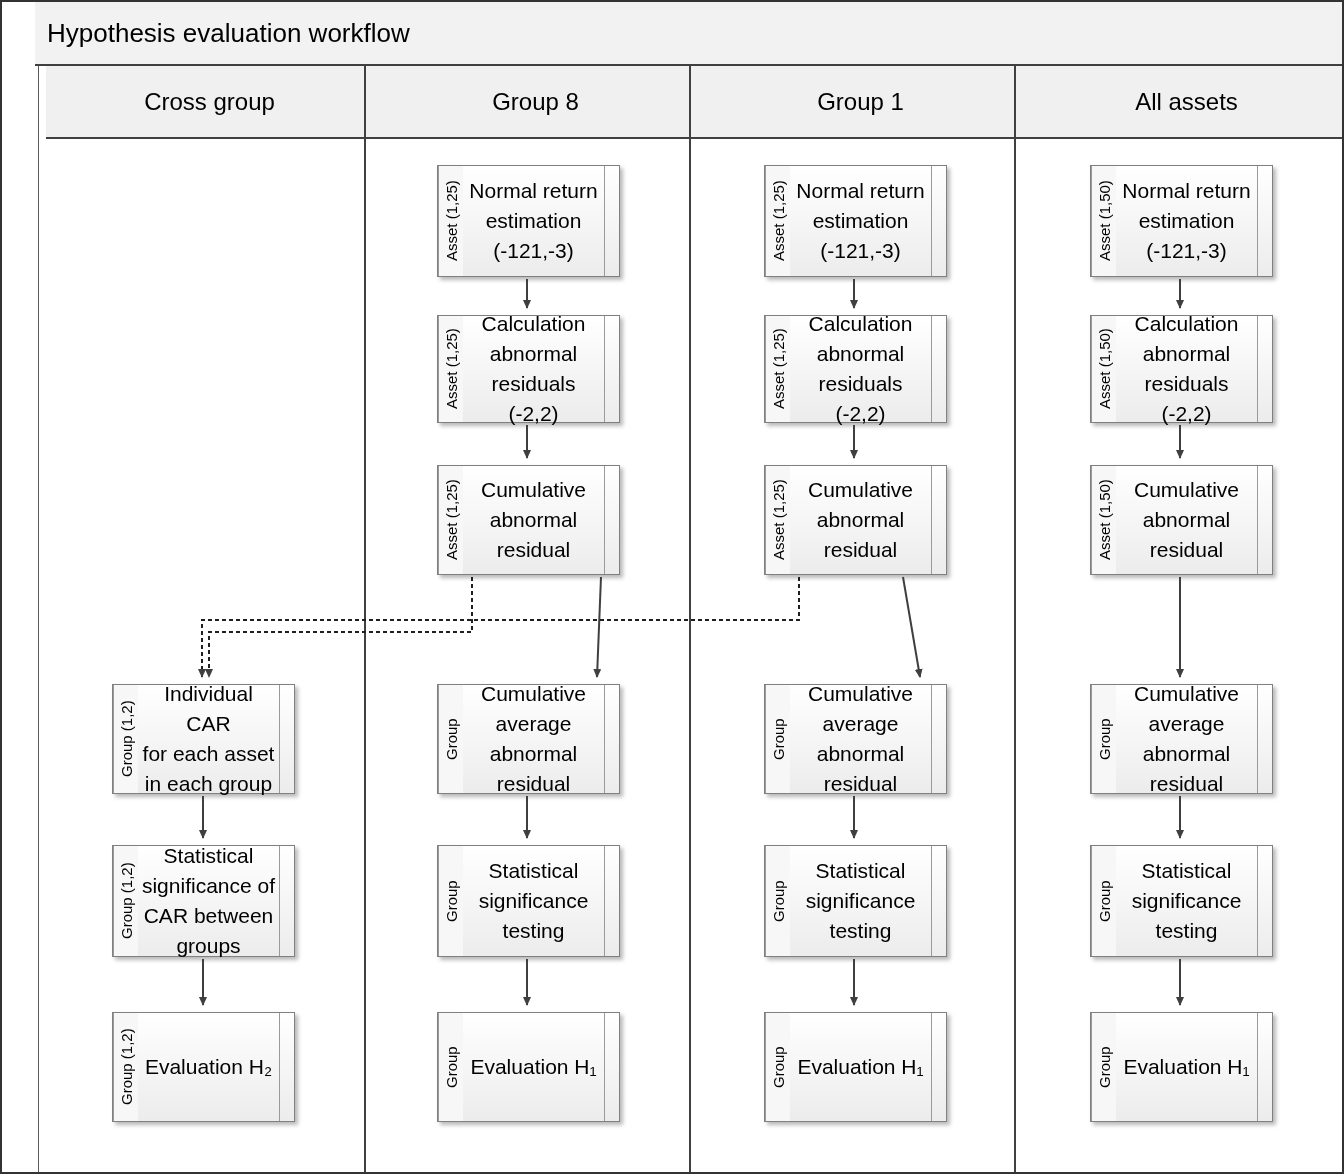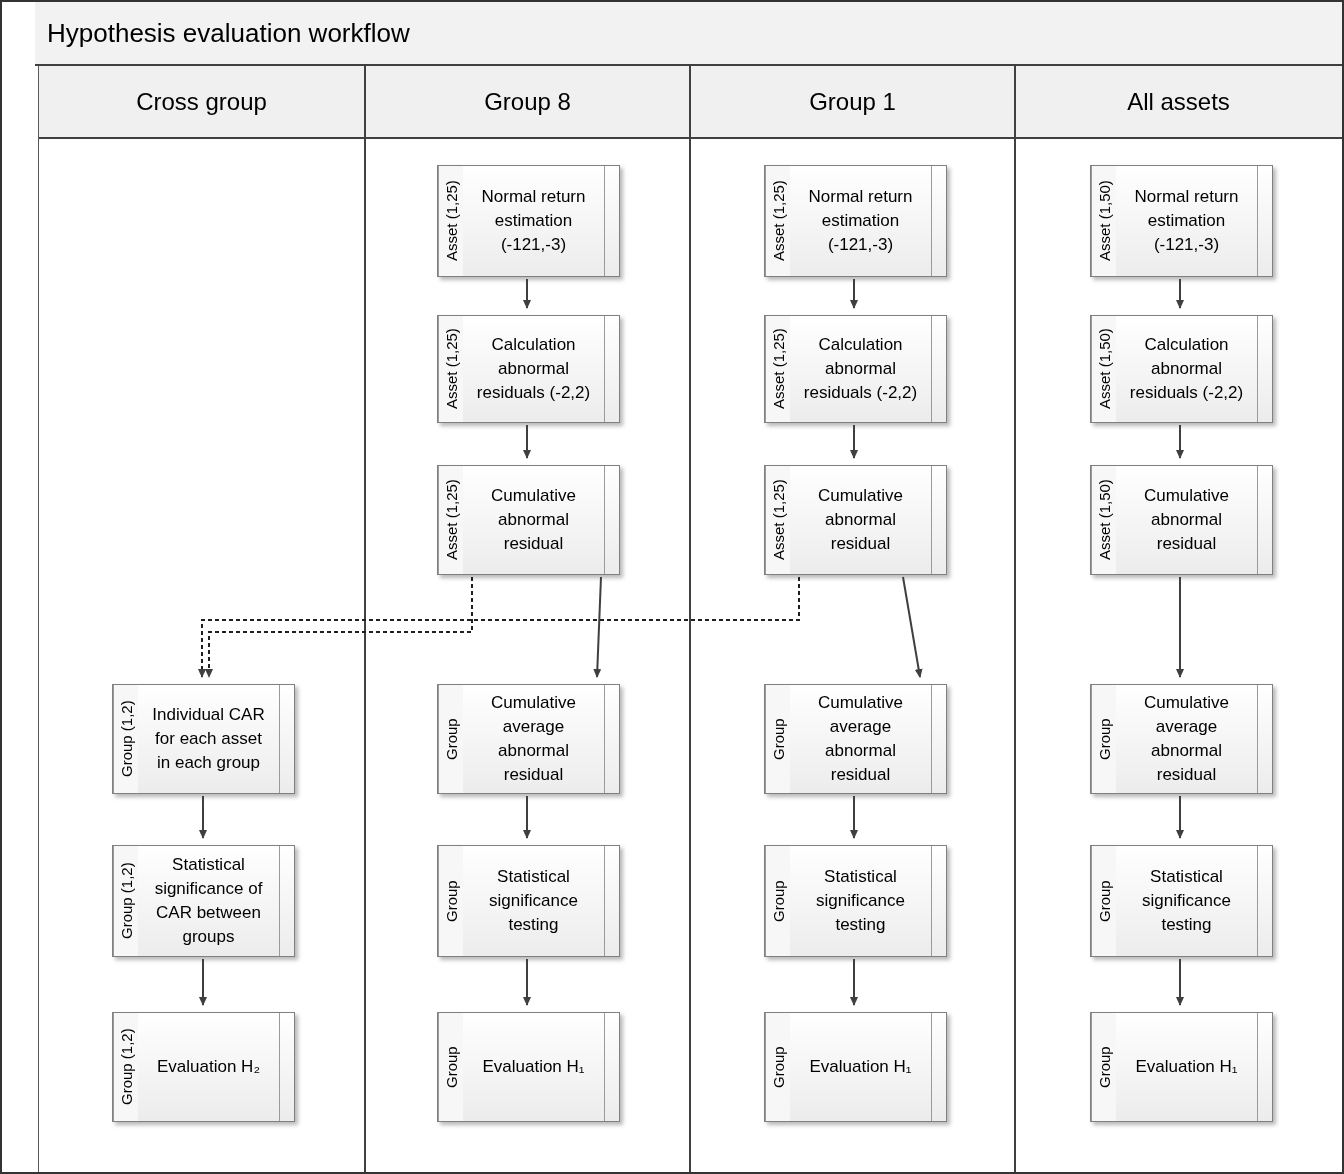--- a/index.html
+++ b/index.html
@@ -1,28 +1,28 @@
 <!DOCTYPE html>
 <html><head>
 <meta charset="utf-8">
 <style>
   html,body{margin:0;padding:0;background:#fff;}
   body{width:1344px;height:1174px;font-family:"Liberation Sans","DejaVu Sans",sans-serif;color:#000;}
   #canvas{position:relative;width:1344px;height:1174px;box-sizing:border-box;border:2px solid #333;background:#fff;overflow:hidden;}
 
   .title-bar{position:absolute;top:0;left:0;right:0;height:62px;background:#f2f2f2;border-bottom:2px solid #404040;display:flex;align-items:center;padding-left:12px;font-size:26px;margin-left:33px;}
 
-  .lane-header{position:absolute;top:64px;height:73px;background:#f0f0f0;border-bottom:2px solid #404040;display:flex;align-items:center;justify-content:center;font-size:24px;box-sizing:border-box;}
+  .lane-header{position:absolute;top:64px;height:73px;background:#f0f0f0;border-bottom:2px solid #404040;display:flex;align-items:center;justify-content:center;font-size:24px;box-sizing:border-box;margin-left:8px;}
 
   .vline{position:absolute;top:64px;bottom:0;width:2px;background:#404040;}
   .vline-thin{position:absolute;top:64px;bottom:0;width:1px;background:#595959;}
 
   .box{position:absolute;width:183px;display:flex;box-sizing:border-box;border:1px solid #808080;background:linear-gradient(180deg,#ffffff,#ececec);box-shadow:3px 3px 4px rgba(0,0,0,0.28);}
   .box .side{width:24px;border-right:1px solid #9a9a9a;background:#f7f7f7;display:flex;align-items:center;justify-content:center;font-size:15px;writing-mode:vertical-rl;transform:rotate(180deg);white-space:nowrap;}
-  .box .main{flex:1;display:flex;align-items:center;justify-content:center;text-align:center;font-size:17px;line-height:1.42;white-space:pre-line;padding:2px;}
+  .box .main{flex:1;display:flex;align-items:center;justify-content:center;text-align:center;font-size:21px;line-height:1.42;white-space:pre-line;padding:2px;}
   .box .main.bold{font-weight:normal;}
   .box .tab{width:14px;border-left:1px solid #9a9a9a;}
 
   
   .c0{left:110px}.c1{left:435px}.c2{left:762px}.c3{left:1088px}
   
   .r0{top:163px;height:112px}
   .r1{top:313px;height:108px}
   .r2{top:463px;height:110px}
   .r3{top:682px;height:110px}

